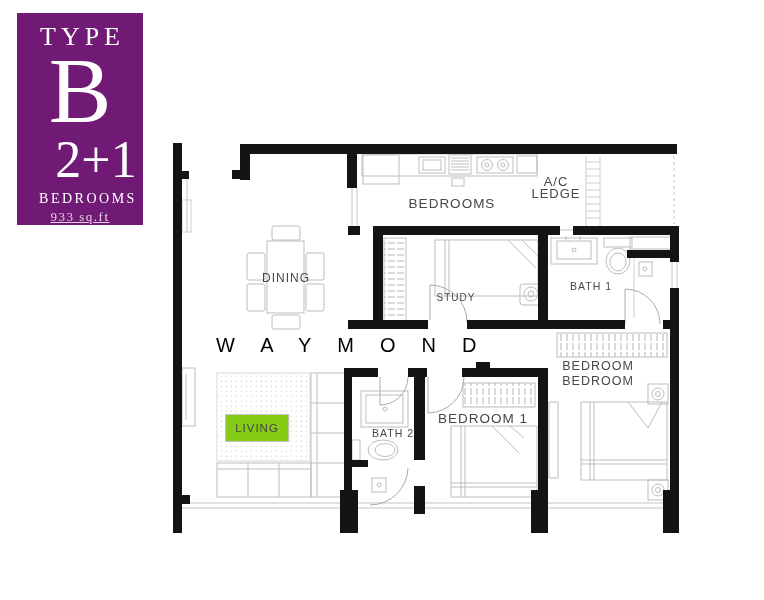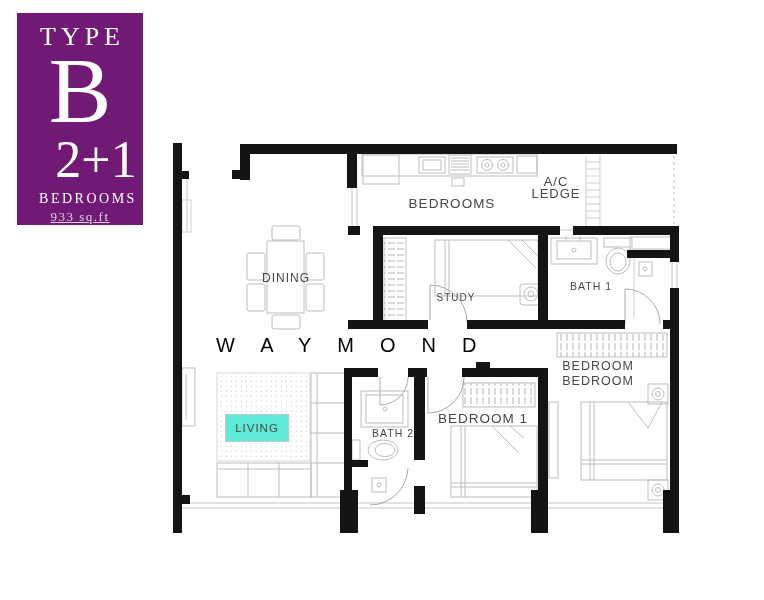--- a/index.html
+++ b/index.html
@@ -28,21 +28,21 @@
   .room-label{position:absolute;z-index:3;transform:translate(-50%,-50%);
               color:#474747;letter-spacing:1px;white-space:nowrap;text-align:center;}
   .lab-kitchen{left:452px;top:203px;font-size:13.5px;}
   .lab-ac{left:556px;top:188px;font-size:13px;line-height:12px;text-align:center;}
   .lab-dining{left:286px;top:278px;font-size:12px;}
   .lab-study{left:456px;top:297px;font-size:10px;}
   .lab-bath1{left:591px;top:286px;font-size:10.5px;}
   .lab-master{left:598px;top:374px;font-size:12.5px;line-height:15px;}
   .lab-bedroom2{left:483px;top:418px;font-size:13.5px;}
   .lab-bath2{left:393px;top:433px;font-size:10.5px;}
-  .lab-living{left:257px;top:428px;font-size:11.5px;background:#5eead4;
+  .lab-living{left:257px;top:428px;font-size:11.5px;background:#84cc16;
               border:1px solid #c6c6c6;padding:7px 9px;}
 </style>
 </head>
 <body>
 
 <div class="stage">
 
   <div class="badge" style="background-color: #701a75;">
     <div class="type">TYPE</div>
     <div class="letter">B</div>

